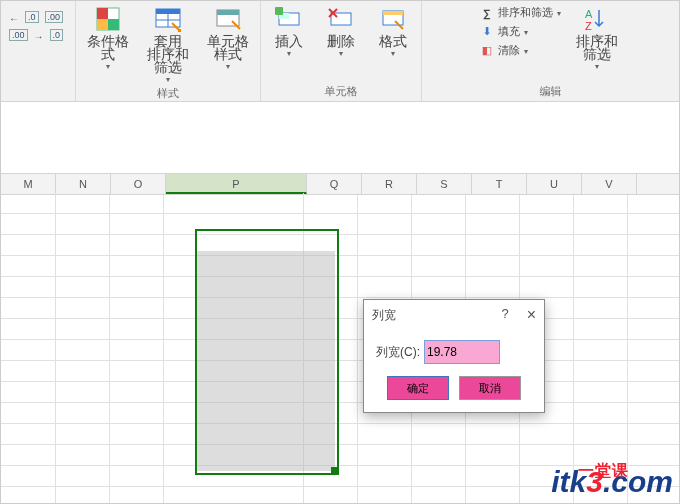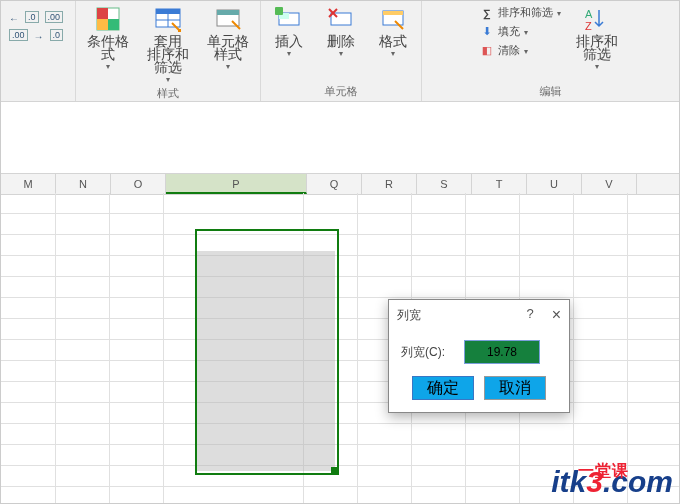--- a/index.html
+++ b/index.html
@@ -27,27 +27,27 @@
   .ch{width:54px;text-align:center;font-size:11px;color:#555;border-right:1px solid #d4d4d4;line-height:20px;}
   .ch.sel{background:#d5e3c8;width:140px;border-bottom:2px solid #107c10;}
   .gridlines{position:absolute;top:60px;left:0;right:0;bottom:0;}
   .row{height:20px;border-bottom:1px solid #e0e0e0;}
   .vlines{position:absolute;top:60px;left:0;right:0;bottom:0;pointer-events:none;}
   .vl{position:absolute;top:0;bottom:0;width:1px;background:#e0e0e0;}
   .selrect{position:absolute;border:2px solid #107c10;background:transparent;}
   .selshade{position:absolute;background:rgba(180,180,180,.45);}
   .selhandle{position:absolute;width:6px;height:6px;background:#107c10;}
   
-  .dialog{position:absolute;background:#fff;border:1px solid #888;box-shadow:0 4px 12px rgba(0,0,0,.3);width:180px;margin-left:25px;}
+  .dialog{position:absolute;background:#fff;border:1px solid #888;box-shadow:0 4px 12px rgba(0,0,0,.3);width:180px;}
   .dlg-title{display:flex;align-items:center;justify-content:space-between;padding:6px 8px;font-size:12px;}
   .dlg-title .tbtns{display:flex;gap:18px;font-size:13px;color:#555;}
-  .dlg-body{padding:10px 12px 4px;display:flex;align-items:center;gap:19px;}
-  .dlg-body input{width:70px;height:20px;border:1px solid #7a9edb;background:#15803d;font-size:12px;text-align:center;color:#000;}
+  .dlg-body{padding:10px 12px 4px;display:flex;align-items:center;gap:4px;}
+  .dlg-body input{width:70px;height:20px;border:1px solid #7a9edb;background:#f9a8d4;font-size:12px;text-align:left;color:#000;}
   .dlg-btns{display:flex;justify-content:center;gap:10px;padding:8px 10px 12px;}
-  .dlg-btns button{width:62px;height:24px;font-size:16px;border:1px solid #999;background:#0ea5e9;cursor:default;}
+  .dlg-btns button{width:62px;height:24px;font-size:11px;border:1px solid #999;background:#ec4899;cursor:default;}
   .dlg-btns button.primary{border:1px solid #3a76c4;}
   
   .wm{position:absolute;right:6px;bottom:4px;font-family:Arial,sans-serif;font-weight:bold;font-style:italic;font-size:30px;color:#173f8a;}
   .wm .three{color:#e23;}
   .wm .sub{position:absolute;top:-4px;right:44px;font-size:16px;font-style:normal;font-weight:bold;color:#e23;letter-spacing:1px;}
 </style>
 </head>
 <body>
 
 <div class="stage">

